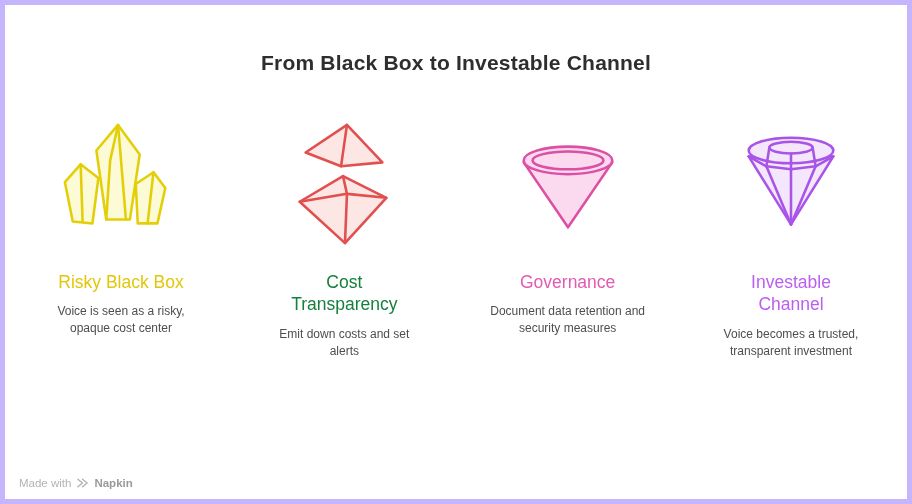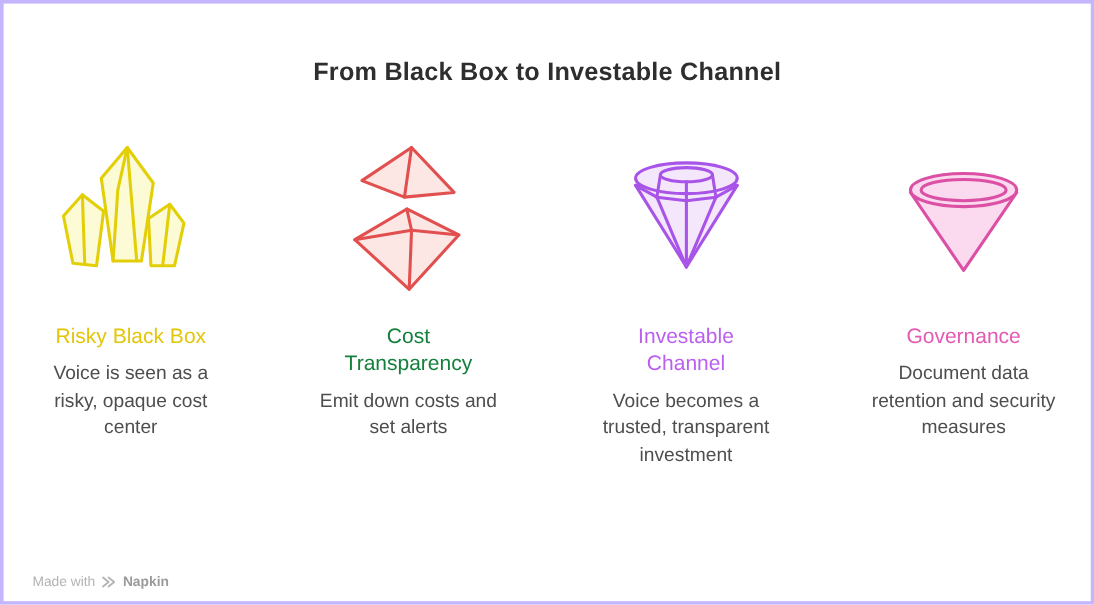--- a/index.html
+++ b/index.html
@@ -1,29 +1,29 @@
 <!DOCTYPE html>
 <html><head>
 <meta charset="utf-8">
 <style>
   html,body{margin:0;padding:0;background:#ffffff;font-family:"Liberation Sans",sans-serif;}
-  .page{position:relative;width:912px;height:504px;background:#ffffff;border:3px solid #c4b5fd;box-sizing:border-box;overflow:hidden;}
+  .page{position:relative;width:912px;height:504px;background:#ffffff;border:5px solid #c4b5fd;box-sizing:border-box;overflow:hidden;}
   .title{text-align:center;margin:46px 0 0 0;font-size:21px;font-weight:700;color:#2e2e2e;letter-spacing:.2px;}
-  .stages{display:flex;justify-content:space-between;padding:0 22px;margin-top:30px;}
+  .stages{display:flex;justify-content:space-between;padding:0 32px;margin-top:30px;}
   .stage{width:168px;display:flex;flex-direction:column;align-items:center;text-align:center;}
   .icon-wrap{height:160px;display:flex;align-items:center;justify-content:center;}
   svg.icon{width:128px;height:134px;}
   .heading{font-size:17.5px;font-weight:500;line-height:1.28;max-width:142px;margin:6px auto 0;}
-  .desc{font-size:16px;color:#4e4e4e;line-height:1.4;margin-top:10px;max-width:158px;}
+  .desc{font-size:12px;color:#4e4e4e;line-height:1.4;margin-top:10px;max-width:158px;}
   .s1 .heading{color:#e3c60a}
   .s2 .heading{color:#ed8a3c}
   .s3 .heading{color:#15803d}
   .s4 .heading{color:#e25ab2}
   .s5 .heading{color:#bb5fef}
-  .footer{position:absolute;left:24px;bottom:10px;display:flex;align-items:center;gap:5px;color:#b3b3b3;font-size:11.5px;text-decoration:none;cursor:pointer;}
+  .footer{position:absolute;left:14px;bottom:10px;display:flex;align-items:center;gap:5px;color:#b3b3b3;font-size:11.5px;text-decoration:none;cursor:pointer;}
   .footer .brand{color:#9a9a9a;font-weight:bold;}
 </style>
 </head>
 <body>
 
 <div class="page">
 
   <h1 class="title">From Black Box to Investable Channel</h1>
 
   <div class="stages">
@@ -54,51 +54,51 @@
           <line x1="20" y1="82" x2="68" y2="74"></line>
           <line x1="68" y1="74" x2="108" y2="78"></line>
           <line x1="68" y1="74" x2="66" y2="124"></line>
           <line x1="64" y1="56" x2="68" y2="74"></line>
         </svg>
       </div>
       <div class="heading">Cost Transparency</div>
       <div class="desc">Emit down costs and set alerts</div>
     </div>
 
+    <div class="stage s4">
+      <div class="icon-wrap">
+        <svg class="icon" viewBox="0 0 130 130" fill="#fbd9ee" stroke="#db4fa4" stroke-width="2.6" stroke-linejoin="round" stroke-linecap="round">
+          <polygon points="20,42 110,42 65,108"></polygon>
+          <ellipse cx="65" cy="40" rx="45" ry="14"></ellipse>
+          <ellipse cx="65" cy="40" rx="36" ry="9" fill="none"></ellipse>
+        </svg>
+      </div>
+      <div class="heading">Governance</div>
+      <div class="desc">Document data retention and security measures</div>
+    </div>
+
     <div class="stage s5">
       <div class="icon-wrap">
         <svg class="icon" viewBox="0 0 130 130" fill="#f4e7fc" stroke="#a854e8" stroke-width="2.6" stroke-linejoin="round" stroke-linecap="round">
           <polygon points="22,36 108,36 65,105"></polygon>
           <ellipse cx="65" cy="30" rx="43" ry="13"></ellipse>
           <polyline points="22,36 40,46 65,49 90,46 108,36" fill="none"></polyline>
           <line x1="40" y1="46" x2="65" y2="105"></line>
           <line x1="65" y1="49" x2="65" y2="105"></line>
           <line x1="90" y1="46" x2="65" y2="105"></line>
           <ellipse cx="65" cy="27" rx="22" ry="6" fill="none"></ellipse>
           <line x1="43" y1="27" x2="40" y2="46"></line>
           <line x1="65" y1="33" x2="65" y2="49"></line>
           <line x1="87" y1="27" x2="90" y2="46"></line>
         </svg>
       </div>
       <div class="heading">Investable Channel</div>
       <div class="desc">Voice becomes a trusted, transparent investment</div>
     </div>
 
-    <div class="stage s4">
-      <div class="icon-wrap">
-        <svg class="icon" viewBox="0 0 130 130" fill="#fbd9ee" stroke="#db4fa4" stroke-width="2.6" stroke-linejoin="round" stroke-linecap="round">
-          <polygon points="20,42 110,42 65,108"></polygon>
-          <ellipse cx="65" cy="40" rx="45" ry="14"></ellipse>
-          <ellipse cx="65" cy="40" rx="36" ry="9" fill="none"></ellipse>
-        </svg>
-      </div>
-      <div class="heading">Governance</div>
-      <div class="desc">Document data retention and security measures</div>
-    </div>
-
   </div>
 
   <a class="footer">
     <span>Made with</span>
     <svg width="13" height="12" viewBox="0 0 14 12" fill="none" stroke="#b3b3b3" stroke-width="1.6" stroke-linecap="round" stroke-linejoin="round">
       <polyline points="2,2 7,6 2,10"></polyline>
       <polyline points="7,2 12,6 7,10"></polyline>
     </svg>
     <span class="brand">Napkin</span>
   </a>

